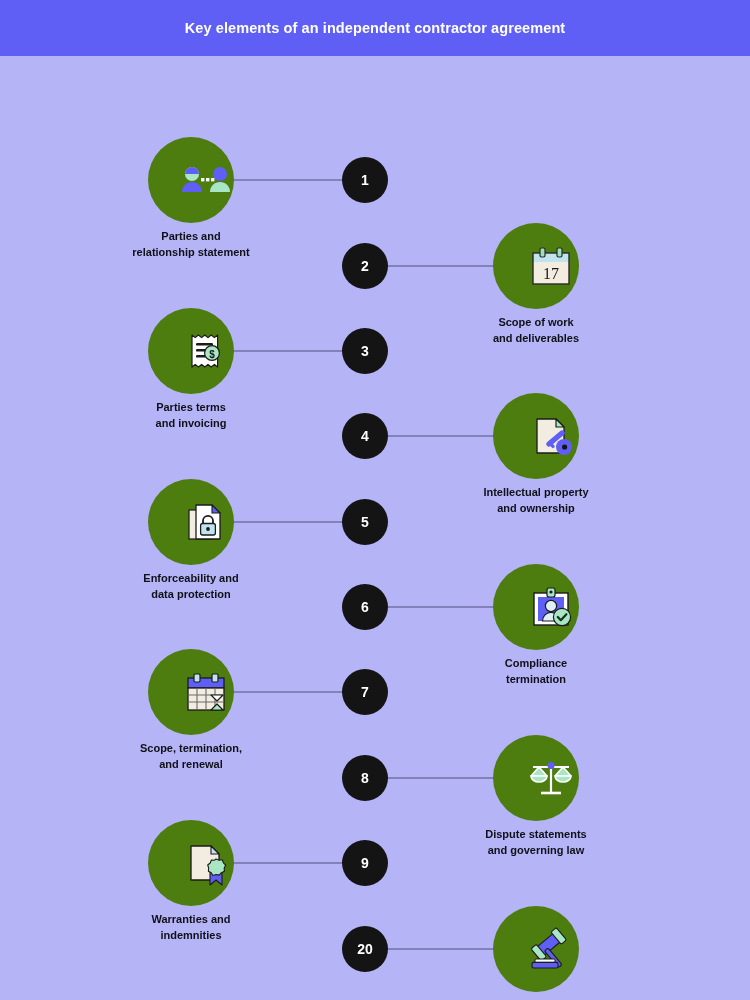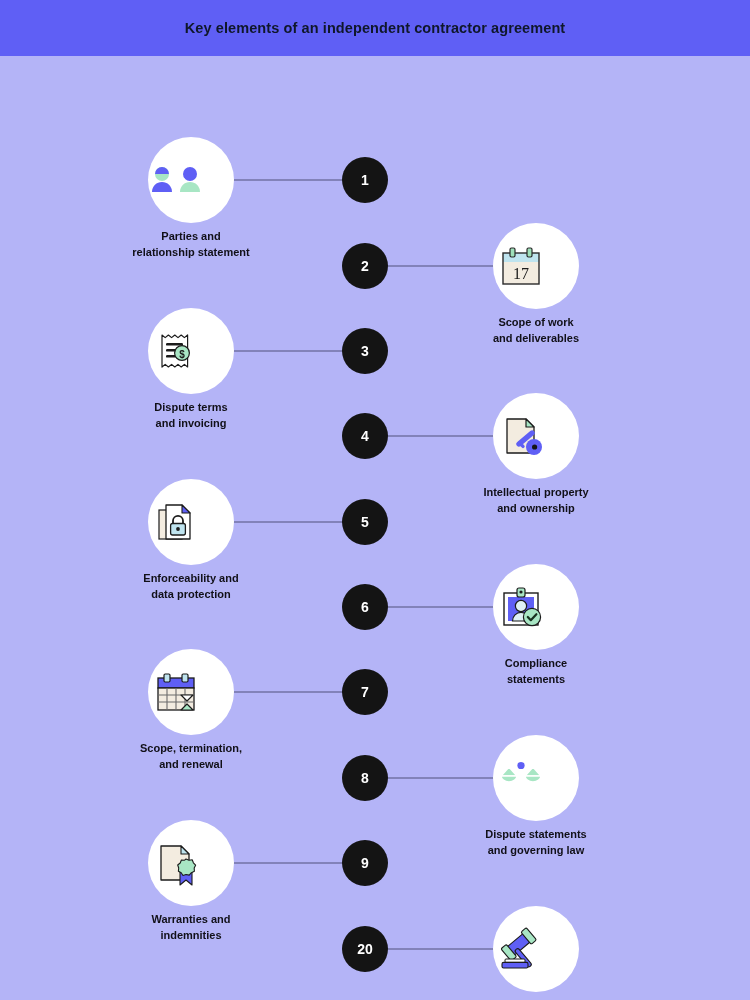--- a/index.html
+++ b/index.html
@@ -19,21 +19,21 @@
   .header {
     width: 750px;
     height: 56px;
     background: #5f5ff5;
     display: flex;
     align-items: center;
     justify-content: center;
     box-sizing: border-box;
   }
   .header-title {
-    color: #0f172a;
+    color: #ffffff;
     font-size: 14.5px;
     font-weight: bold;
     letter-spacing: 0.1px;
     text-align: center;
   }
 
   
   .canvas {
     position: relative;
     width: 750px;
@@ -47,24 +47,24 @@
     width: 750px;
     height: 0;
   }
 
   
   .node {
     position: absolute;
     width: 86px;
     height: 86px;
     border-radius: 50%;
-    background: #ffffff;
+    background: #4d7c0f;
     display: flex;
     align-items: center;
-    justify-content: flex-start;
+    justify-content: flex-end;
   }
   .node.left  { left: 148px; }
   .node.right { left: 493px; }
 
   
   .connector {
     position: absolute;
     height: 1.6px;
     background: #8282b9;
     top: 42px;
@@ -175,21 +175,21 @@
         <rect x="18" y="20" width="17" height="2.6" rx="1.2" fill="#1b1b1b"></rect>
         <rect x="18" y="26" width="11" height="2.6" rx="1.2" fill="#1b1b1b"></rect>
         <rect x="18" y="32" width="11" height="2.6" rx="1.2" fill="#1b1b1b"></rect>
         <circle cx="34" cy="30" r="7.4" fill="#a8e6c4" stroke="#1b1b1b" stroke-width="1.2"></circle>
         <text x="34" y="34.5" text-anchor="middle" font-family="Liberation Sans, sans-serif" font-size="10" font-weight="bold" fill="#1b1b1b">$</text>
       </svg>
     </div>
     <div class="badge">
       <span>3</span>
     </div>
-    <div class="caption left">Dispute terms
+    <div class="caption left">Parties terms
 and invoicing</div>
   </div>
 
   <div class="row" style="top:337px;">
     <div class="connector" style="left:388px; width:108px;"></div>
     <div class="node right">
       <svg width="56" height="56" viewBox="0 0 56 56">
         <path d="M14 11 h19 l8 8 v26 h-27 z" fill="#f3ece0" stroke="#1b1b1b" stroke-width="1.3" stroke-linejoin="round"></path>
         <path d="M33 11 l8 8 h-8 z" fill="#a8e6c4" stroke="#1b1b1b" stroke-width="1.2" stroke-linejoin="round"></path>
         <line x1="26" y1="36" x2="39" y2="25" stroke="#5f5ff5" stroke-width="5.4" stroke-linecap="round"></line>
@@ -235,21 +235,21 @@
         <circle cx="28" cy="27" r="5.6" fill="#dff0f5" stroke="#1b1b1b" stroke-width="1.2"></circle>
         <path d="M19.5 42 c0-5 3.8-8.6 8.5-8.6 s8.5 3.6 8.5 8.6 z" fill="#dff0f5" stroke="#1b1b1b" stroke-width="1.2"></path>
         <circle cx="39" cy="38" r="8.6" fill="#a8e6c4" stroke="#1b1b1b" stroke-width="1.2"></circle>
         <path d="M34.8 38 l3 3.2 5.6-6" fill="none" stroke="#17301f" stroke-width="2.2" stroke-linecap="round" stroke-linejoin="round"></path>
       </svg>
     </div>
     <div class="badge">
       <span>6</span>
     </div>
     <div class="caption right">Compliance
-statements</div>
+termination</div>
   </div>
 
   <div class="row" style="top:593px;">
     <div class="connector" style="left:228px; width:122px;"></div>
     <div class="node left">
       <svg width="56" height="56" viewBox="0 0 56 56">
         <rect x="10" y="14" width="36" height="10" fill="#5f5ff5" stroke="#1b1b1b" stroke-width="1.3"></rect>
         <rect x="10" y="24" width="36" height="22" fill="#f3ece0" stroke="#1b1b1b" stroke-width="1.3"></rect>
         <rect x="16" y="10" width="6" height="8" rx="1.2" fill="#bfe4ef" stroke="#1b1b1b" stroke-width="1.2"></rect>
         <rect x="34" y="10" width="6" height="8" rx="1.2" fill="#bfe4ef" stroke="#1b1b1b" stroke-width="1.2"></rect>

